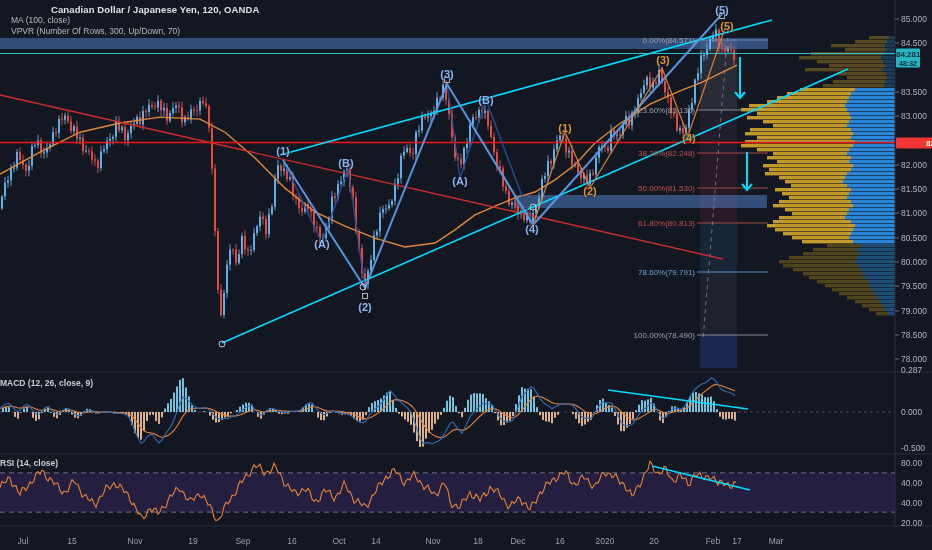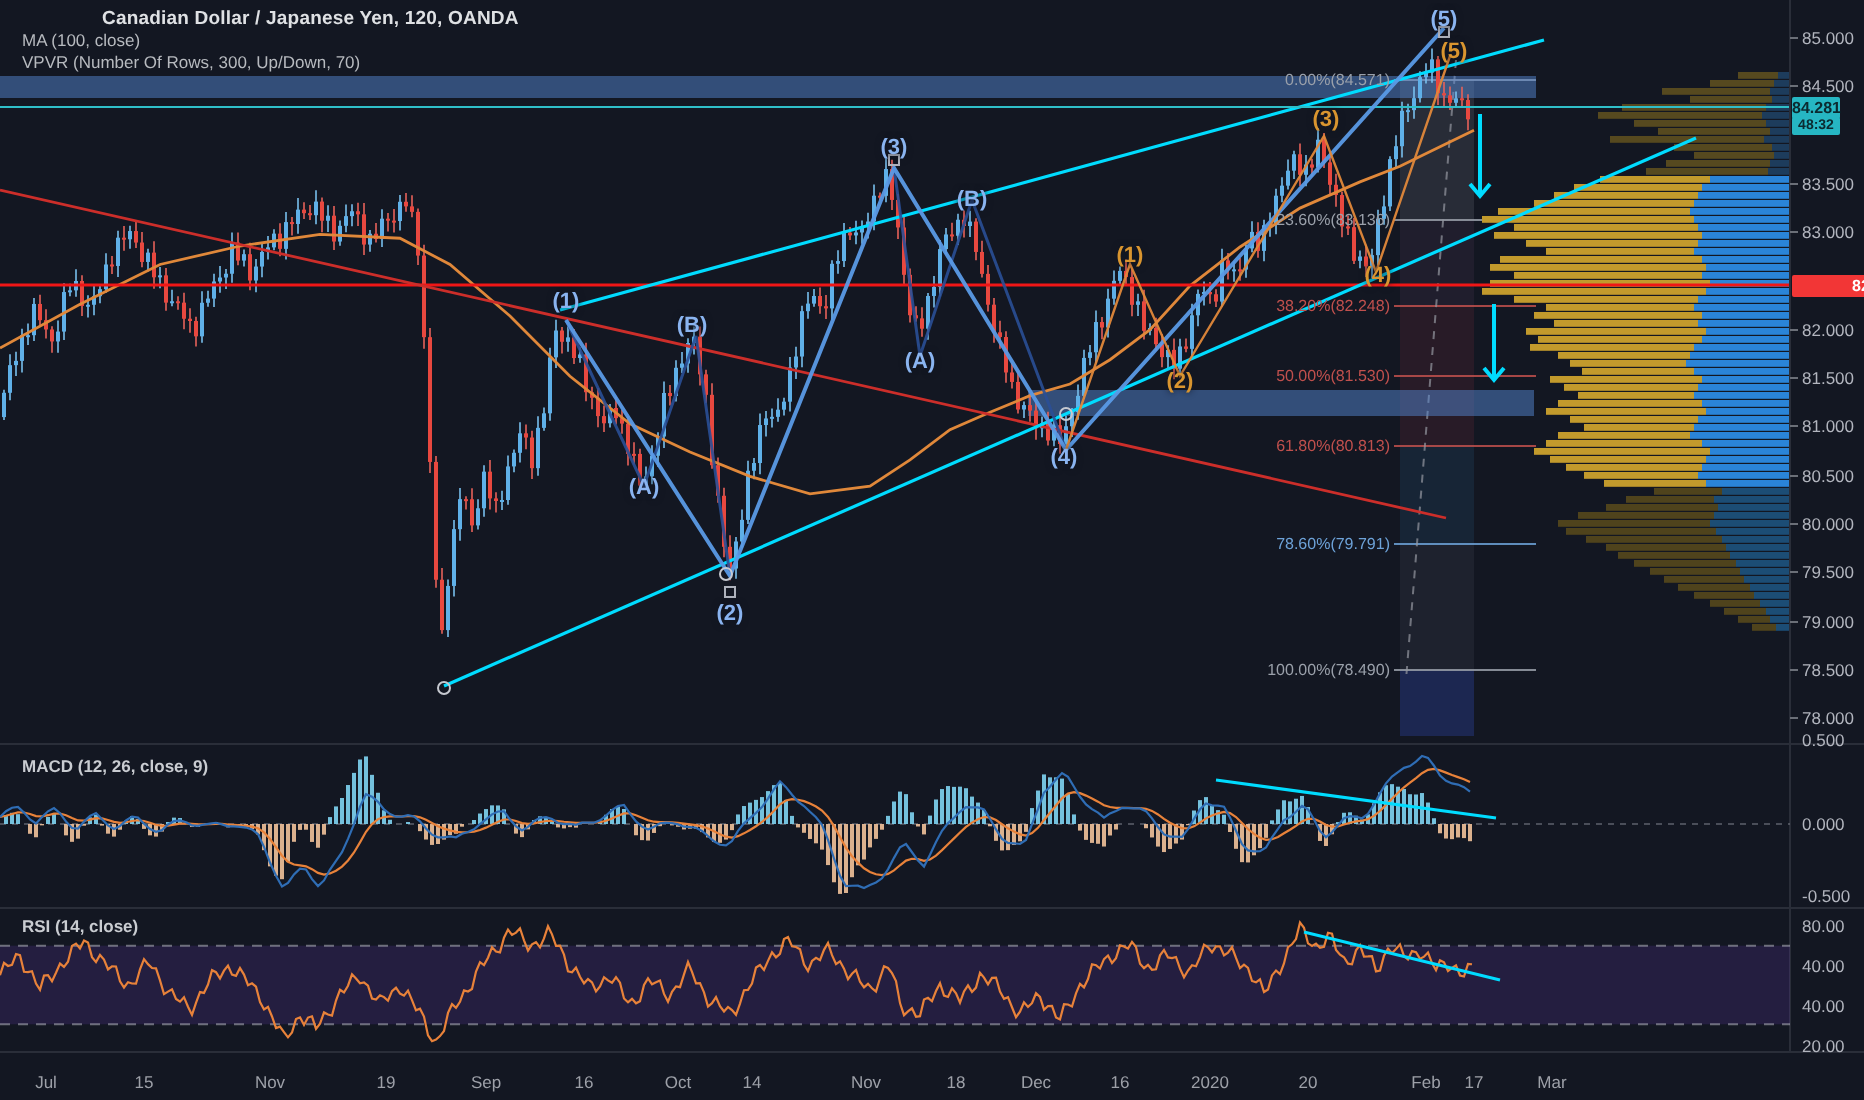--- a/index.html
+++ b/index.html
@@ -8,21 +8,21 @@
   svg{position:absolute;left:0;top:0;}
   .ttl{position:absolute;left:11px;color:#dfe1e4;font-size:9.5px;font-weight:bold;letter-spacing:.1px;z-index:5;margin-left:40px;}
   .sub{position:absolute;left:11px;color:#b7babf;font-size:8.5px;z-index:5;}
   .lbl{position:absolute;transform:translate(-50%,-50%);font-weight:bold;font-size:11px;z-index:4;
        text-shadow:0 0 3px #131722;}
   .fib{position:absolute;transform:translate(-100%,-50%);font-size:8px;z-index:4;white-space:nowrap;}
   .pax{position:absolute;left:901px;transform:translateY(-50%);font-size:8.5px;color:#b2b5be;z-index:4;}
   .tax{position:absolute;top:536px;transform:translateX(-50%);font-size:8.5px;color:#9da0a8;z-index:4;}
   .tag{position:absolute;left:896px;width:24px;transform:translateY(-50%);font-size:8px;font-weight:bold;
        text-align:center;padding:1px 0;z-index:6;border-radius:1px;}
-  .mlab{position:absolute;left:11px;color:#c9ccd1;font-size:8.5px;font-weight:bold;z-index:5;}
+  .mlab{position:absolute;left:0;color:#c9ccd1;font-size:8.5px;font-weight:bold;z-index:5;}
 </style>
 </head>
 <body>
 
 <div id="app">
   <svg id="gfx" width="932" height="550">
       <g>
         <rect x="700" y="40" width="37" height="70" fill="rgba(160,168,180,0.15)"></rect>
         <rect x="700" y="110" width="37" height="43" fill="rgba(150,100,150,0.10)"></rect>
         <rect x="700" y="153" width="37" height="70" fill="rgba(170,60,70,0.14)"></rect>
@@ -974,21 +974,21 @@
       <div class="pax" style="top: 116px;">83.000</div>
       <div class="pax" style="top: 165px;">82.000</div>
       <div class="pax" style="top: 189px;">81.500</div>
       <div class="pax" style="top: 213px;">81.000</div>
       <div class="pax" style="top: 238px;">80.500</div>
       <div class="pax" style="top: 262px;">80.000</div>
       <div class="pax" style="top: 286px;">79.500</div>
       <div class="pax" style="top: 311px;">79.000</div>
       <div class="pax" style="top: 335px;">78.500</div>
       <div class="pax" style="top: 359px;">78.000</div>
-      <div class="pax" style="top: 370px;">0.500</div>
+      <div class="pax" style="top: 370px;">0.287</div>
       <div class="pax" style="top: 412px;">0.000</div>
       <div class="pax" style="top: 448px;">-0.500</div>
       <div class="pax" style="top: 463px;">80.00</div>
       <div class="pax" style="top: 483px;">40.00</div>
       <div class="pax" style="top: 503px;">40.00</div>
       <div class="pax" style="top: 523px;">20.00</div>
       <div class="tag" style="top: 54px; background: rgb(38, 182, 195); color: rgb(11, 42, 48); font-size: 8px;">84.281</div>
       <div class="tag" style="top: 63px; background: rgb(38, 182, 195); color: rgb(11, 42, 48); font-size: 7px;">48:32</div>
       <div class="tag" style="top: 143px; background: rgb(242, 54, 54); color: rgb(255, 255, 255); font-size: 8px; padding-left: 30px;">82.460</div>
       <div class="tax" style="left: 23px;">Jul</div>

